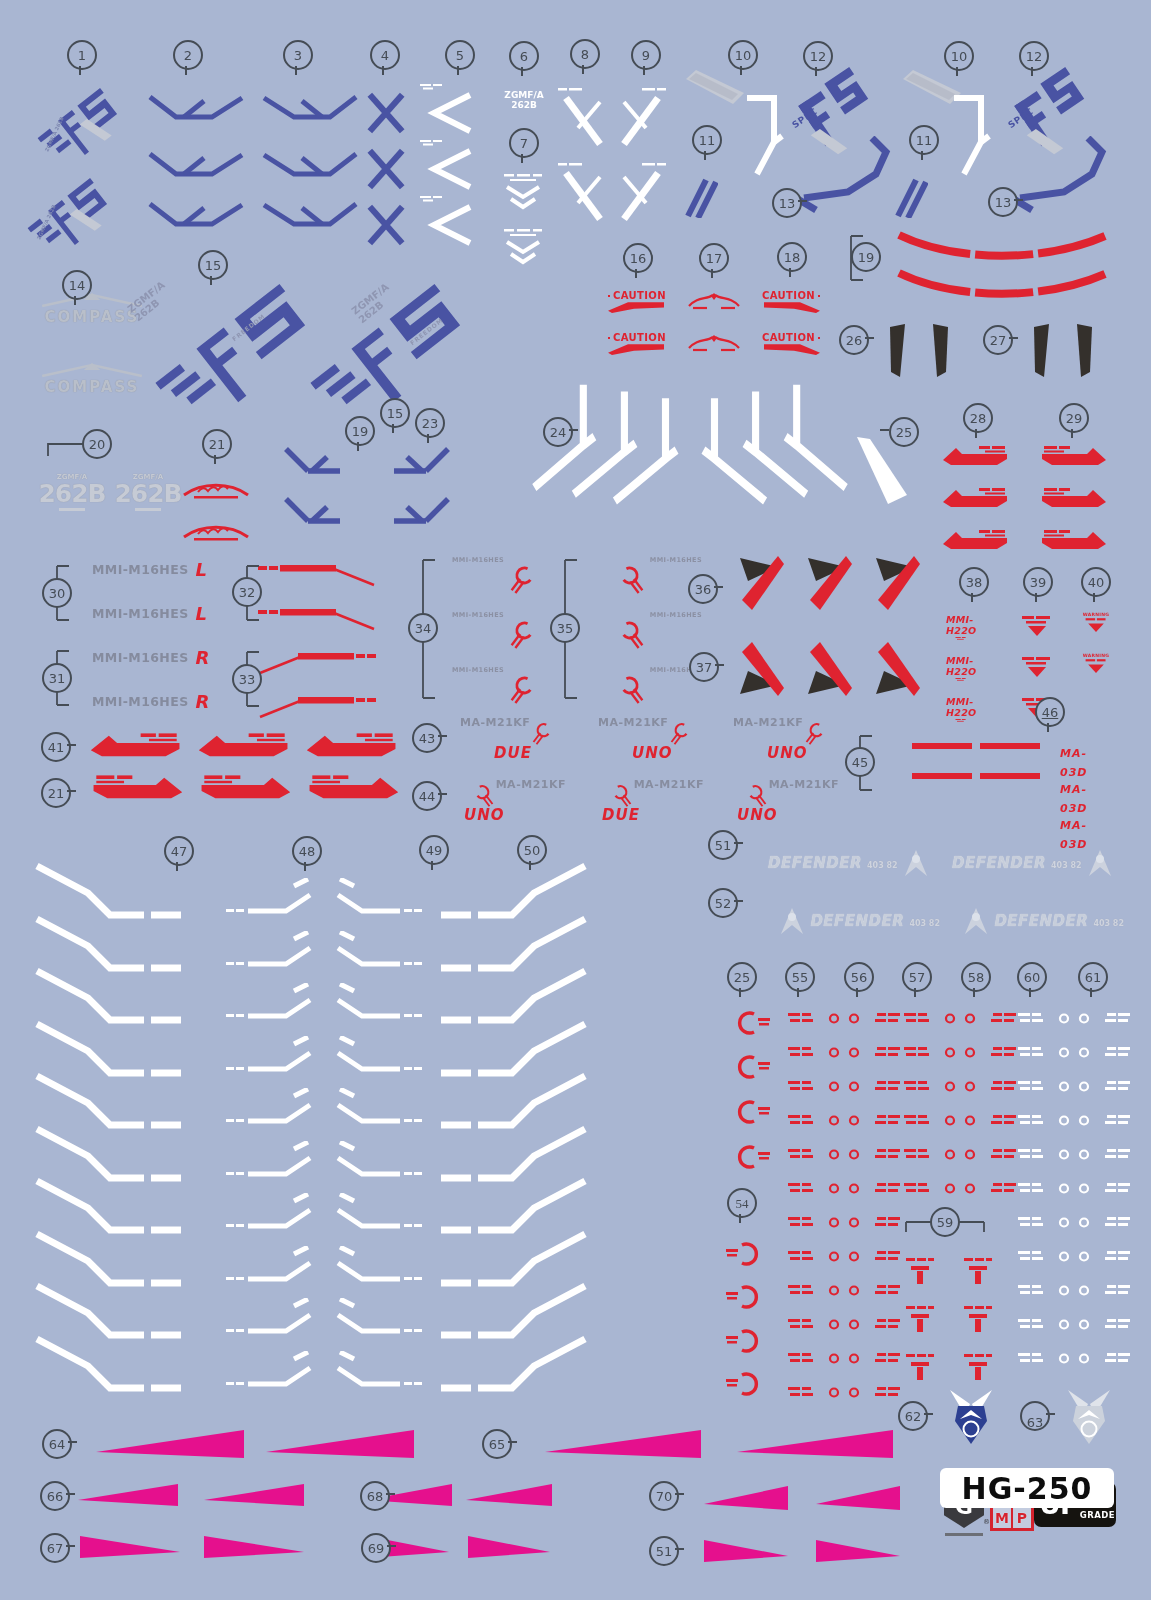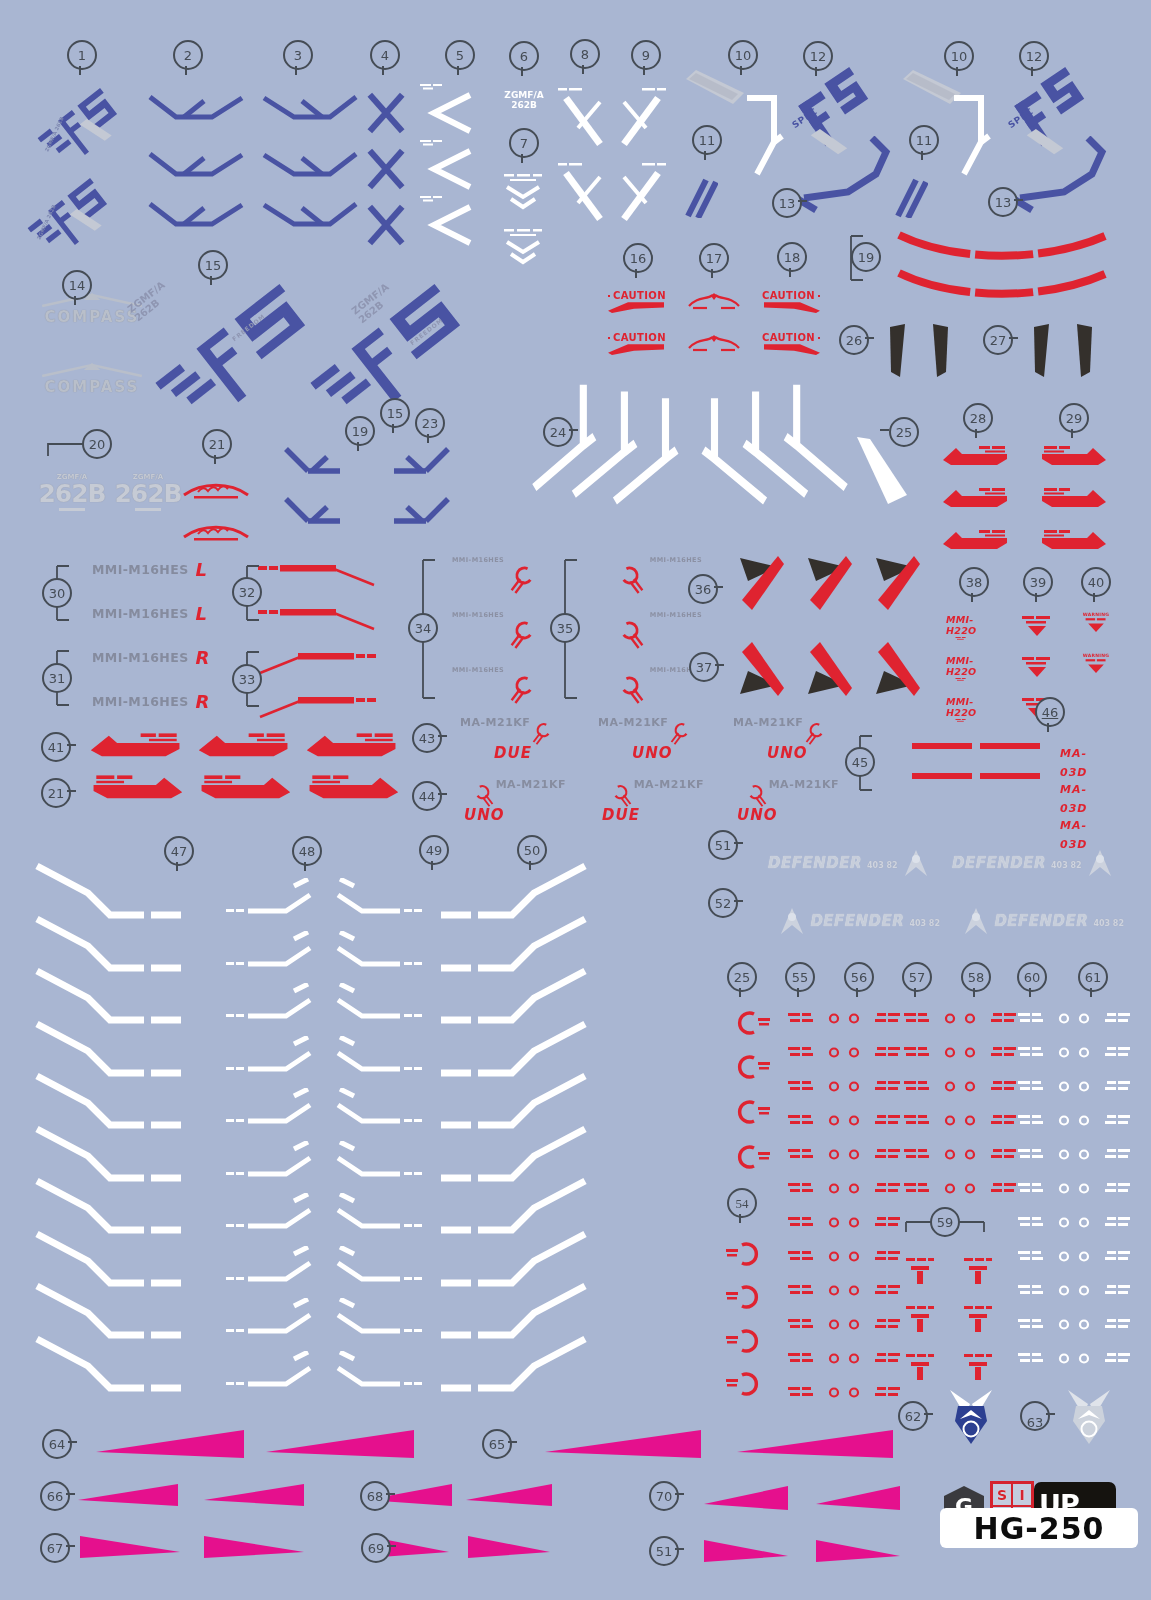--- a/index.html
+++ b/index.html
@@ -75,21 +75,21 @@
   .maker-caption{position:absolute;left:1px;bottom:-4px;width:38px;height:3px;background:#6c6f76;display:block;}
   #simp-logo{left:990px;top:1481px;width:40px;height:46px;display:grid;grid-template-columns:1fr 1fr;
              border:2px solid #d5232e;background:rgba(255,255,255,.3);}
   #simp-logo span{display:flex;align-items:center;justify-content:center;font-size:14px;font-weight:900;
                   color:#d5232e;border:1px solid #d5232e;text-shadow:0 0 1px #fff;}
   #upgrade-logo{left:1034px;top:1482px;width:82px;height:45px;background:#15130f;border-radius:7px;
                 display:flex;align-items:center;padding:0 5px;box-sizing:border-box;}
   #upgrade-logo .up{font-size:27px;font-weight:900;color:#fff;letter-spacing:-1px;line-height:1;}
   #upgrade-logo .grade{font-size:8.5px;font-weight:900;color:#fff;align-self:flex-end;margin:0 2px 7px 1px;letter-spacing:.5px;}
   #upgrade-logo svg{width:13px;height:26px;}
-  #code-badge{left:940px;top:1508px;width:198px;height:40px;background:#fff;border-radius:6px;
+  #code-badge{left:940px;top:1468px;width:174px;height:40px;background:#fff;border-radius:6px;
               display:flex;align-items:center;justify-content:center;}
   #code-badge span{font-size:30px;font-weight:900;color:#0d0d0d;letter-spacing:1px;font-family:"DejaVu Sans",sans-serif;}
 </style>
 </head>
 <body>
 
 <div id="sheet">
 
   <svg id="brackets" width="1151" height="1600" viewBox="0 0 1151 1600">
       <g fill="none" stroke="#454c55" stroke-width="1.8">

